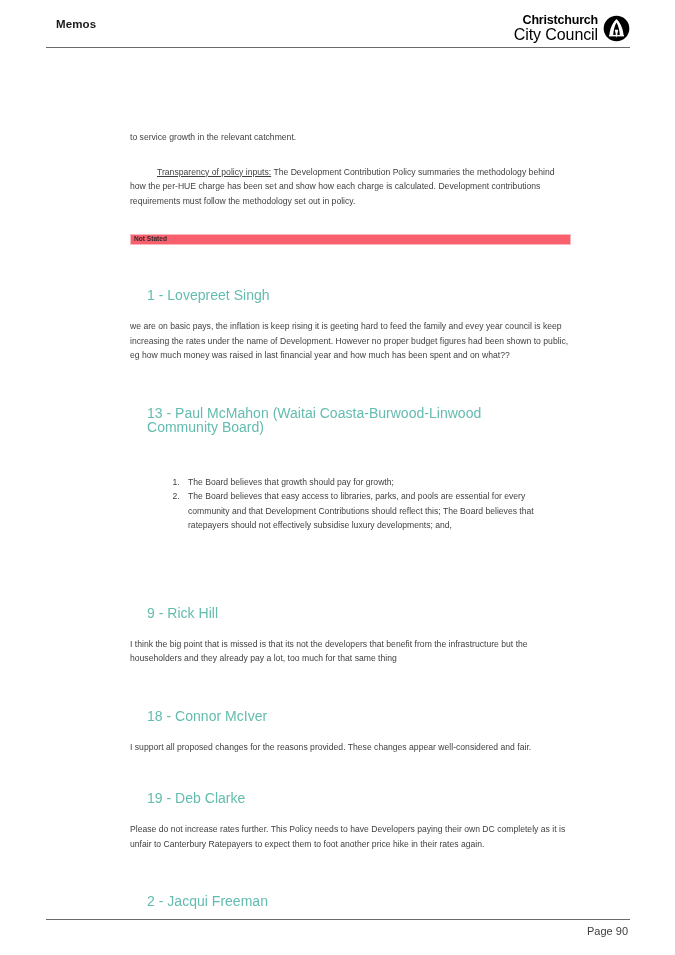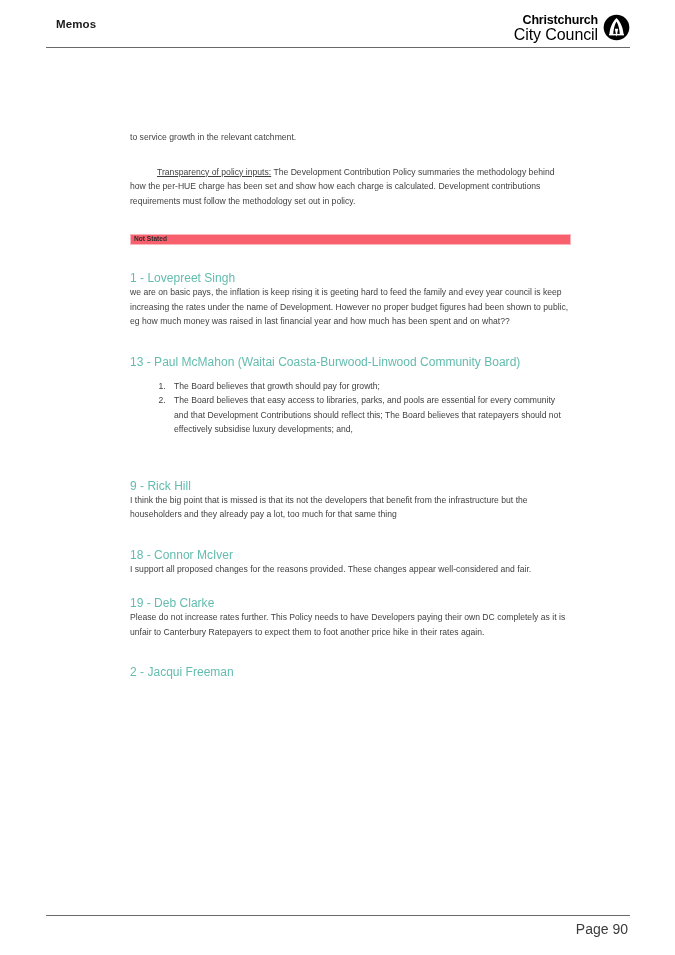--- a/index.html
+++ b/index.html
@@ -33,20 +33,21 @@
     font-weight: bold;
     color: #1a1a1a;
     letter-spacing: 0.1px;
     text-align: right;
   }
   .logo {
     position: absolute;
     right: 0px;
     top: 0px;
     display: flex;
+    align-items: center;
     gap: 5px;
   }
   .logo-text {
     text-align: right;
     line-height: 1.05;
     color: #000000;
   }
   .logo-line1 {
     font-size: 12.5px;
     font-weight: bold;
@@ -107,30 +108,30 @@
   }
   .banner-text {
     font-size: 6.6px;
     font-weight: bold;
     color: #2d2d2d;
     line-height: 1;
   }
 
   
   .sub-heading {
-    font-size: 12px;
+    font-size: 14px;
     color: #63bcaf;
     line-height: 14px;
-    margin: 0;
+    margin: 17px;
     letter-spacing: 0.02px;
   }
 
   
   ol.board-list {
-    margin: 2px;
+    margin: 16px;
     padding-left: 36px;
     font-size: 8.6px;
     line-height: 14.5px;
     color: #3f3f3f;
   }
   ol.board-list li {
     padding-left: 6px;
     margin: 0;
   }
 
@@ -141,21 +142,21 @@
     bottom: 18px;
     width: 584px;
   }
   .footer-rule {
     width: 584px;
     height: 0;
     border-top: 1.1px solid #6a6a6a;
   }
   .footer-page {
     text-align: right;
-    font-size: 14px;
+    font-size: 11px;
     color: #3c3c3c;
     padding-top: 5px;
     padding-right: 2px;
   }
 </style>
 </head>
 <body>
 
 <div class="page">
 

